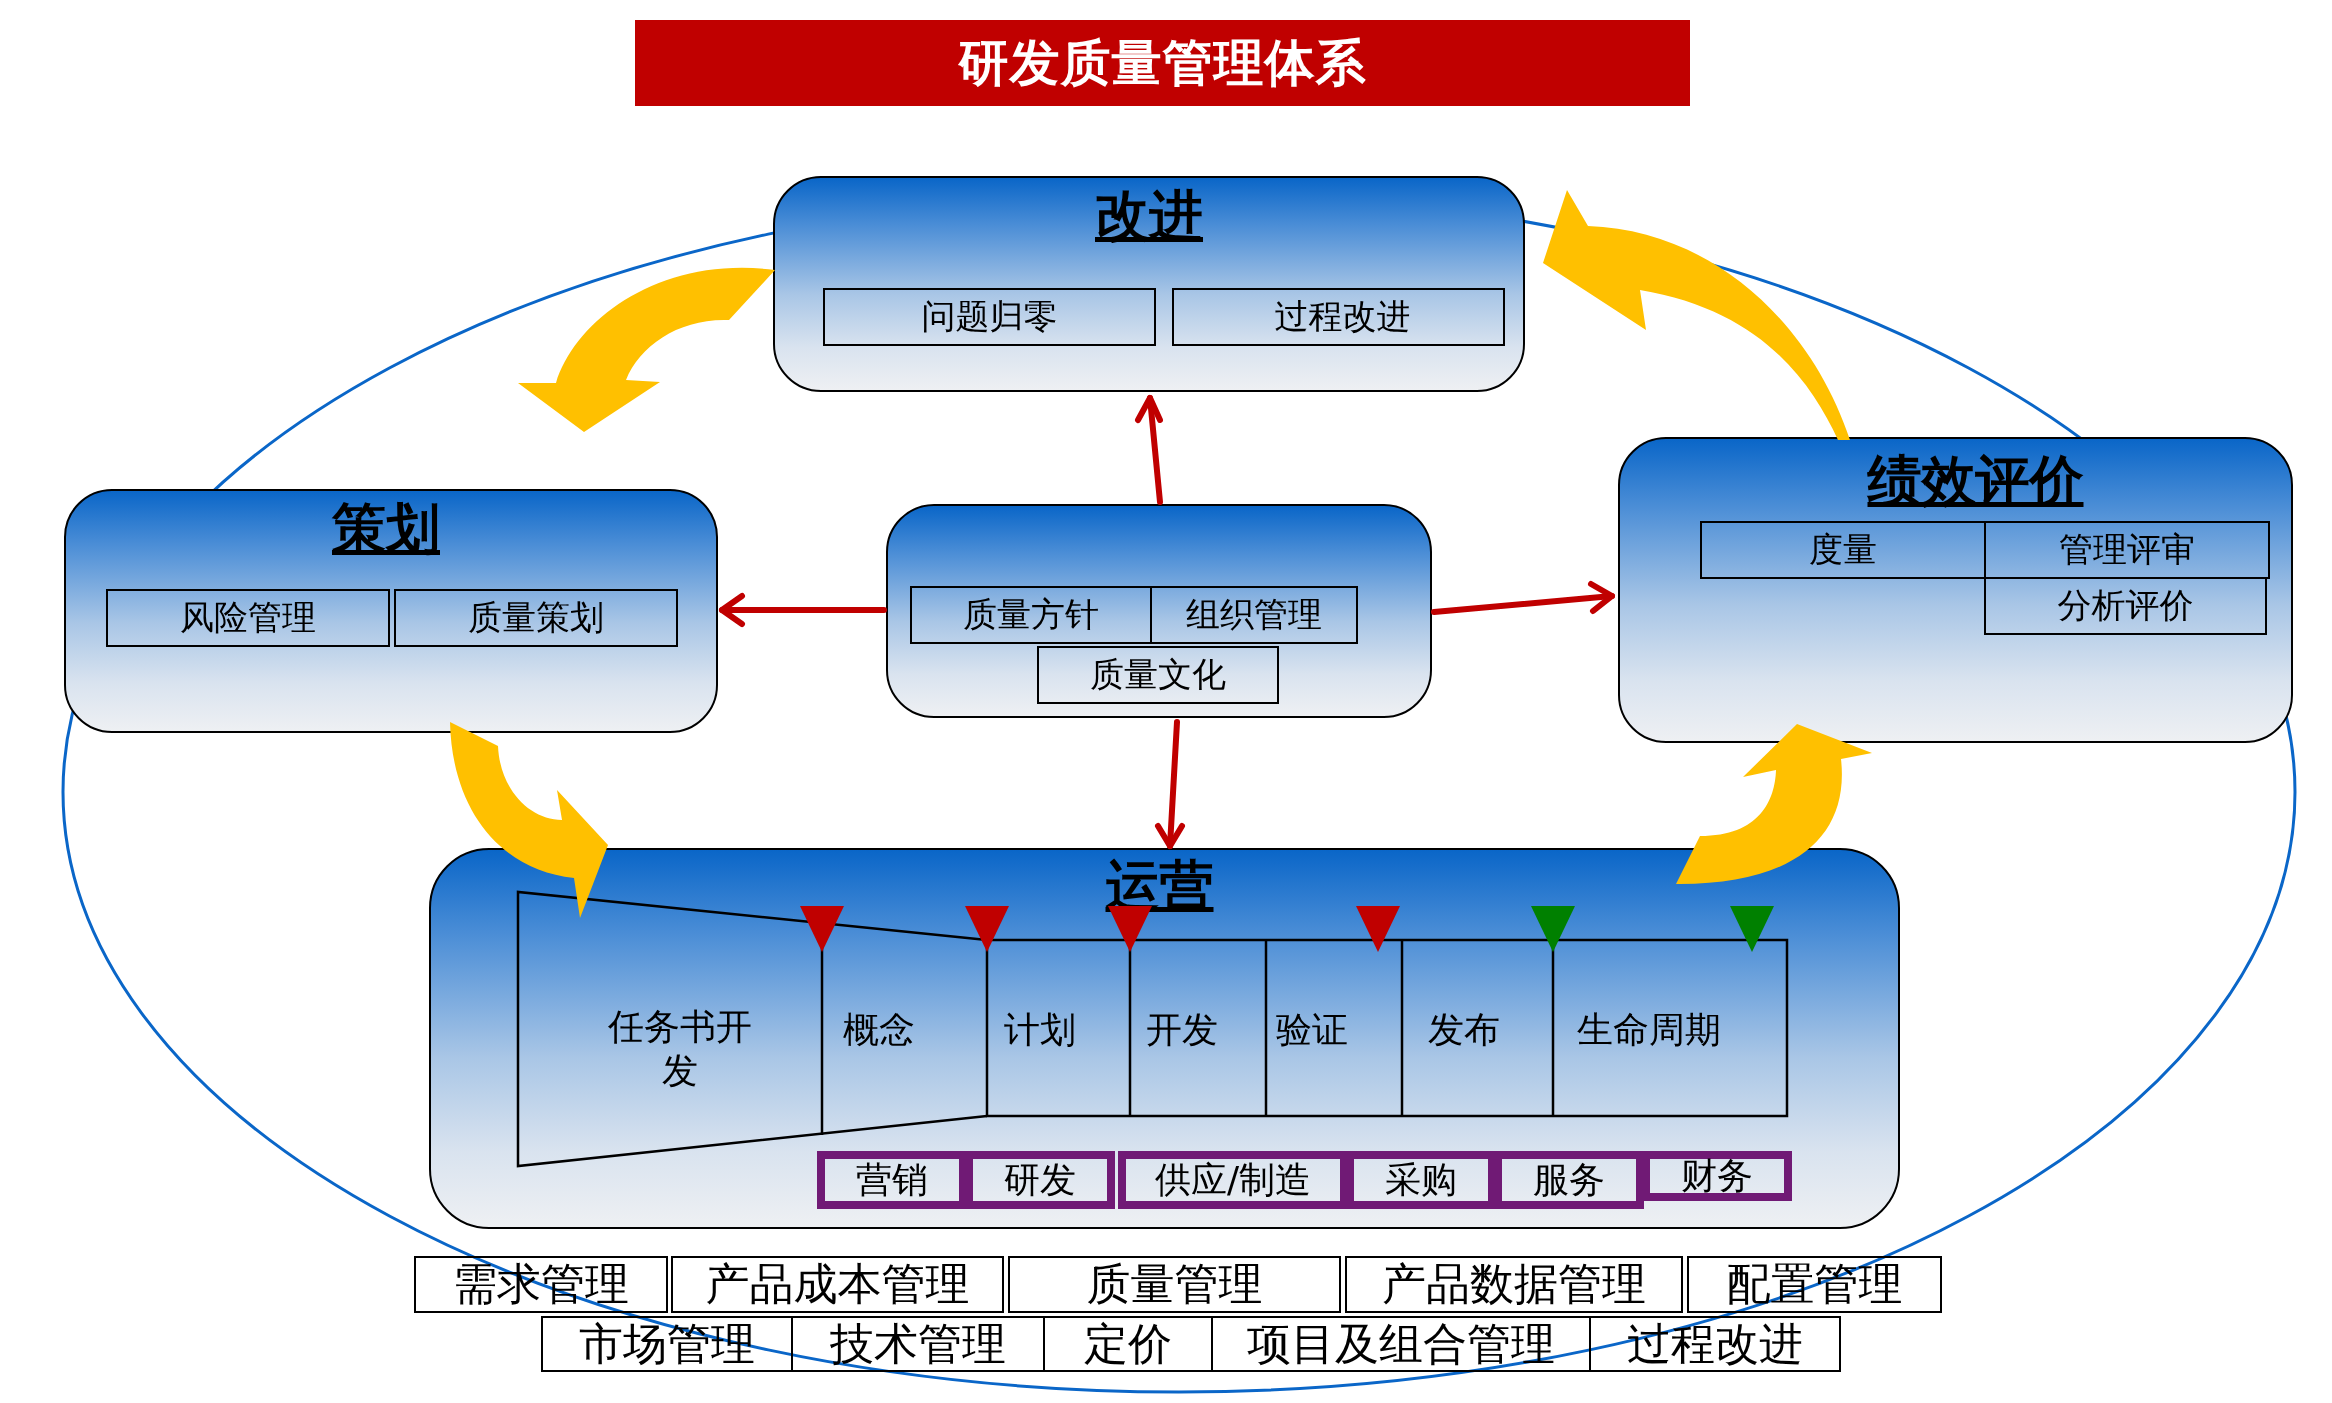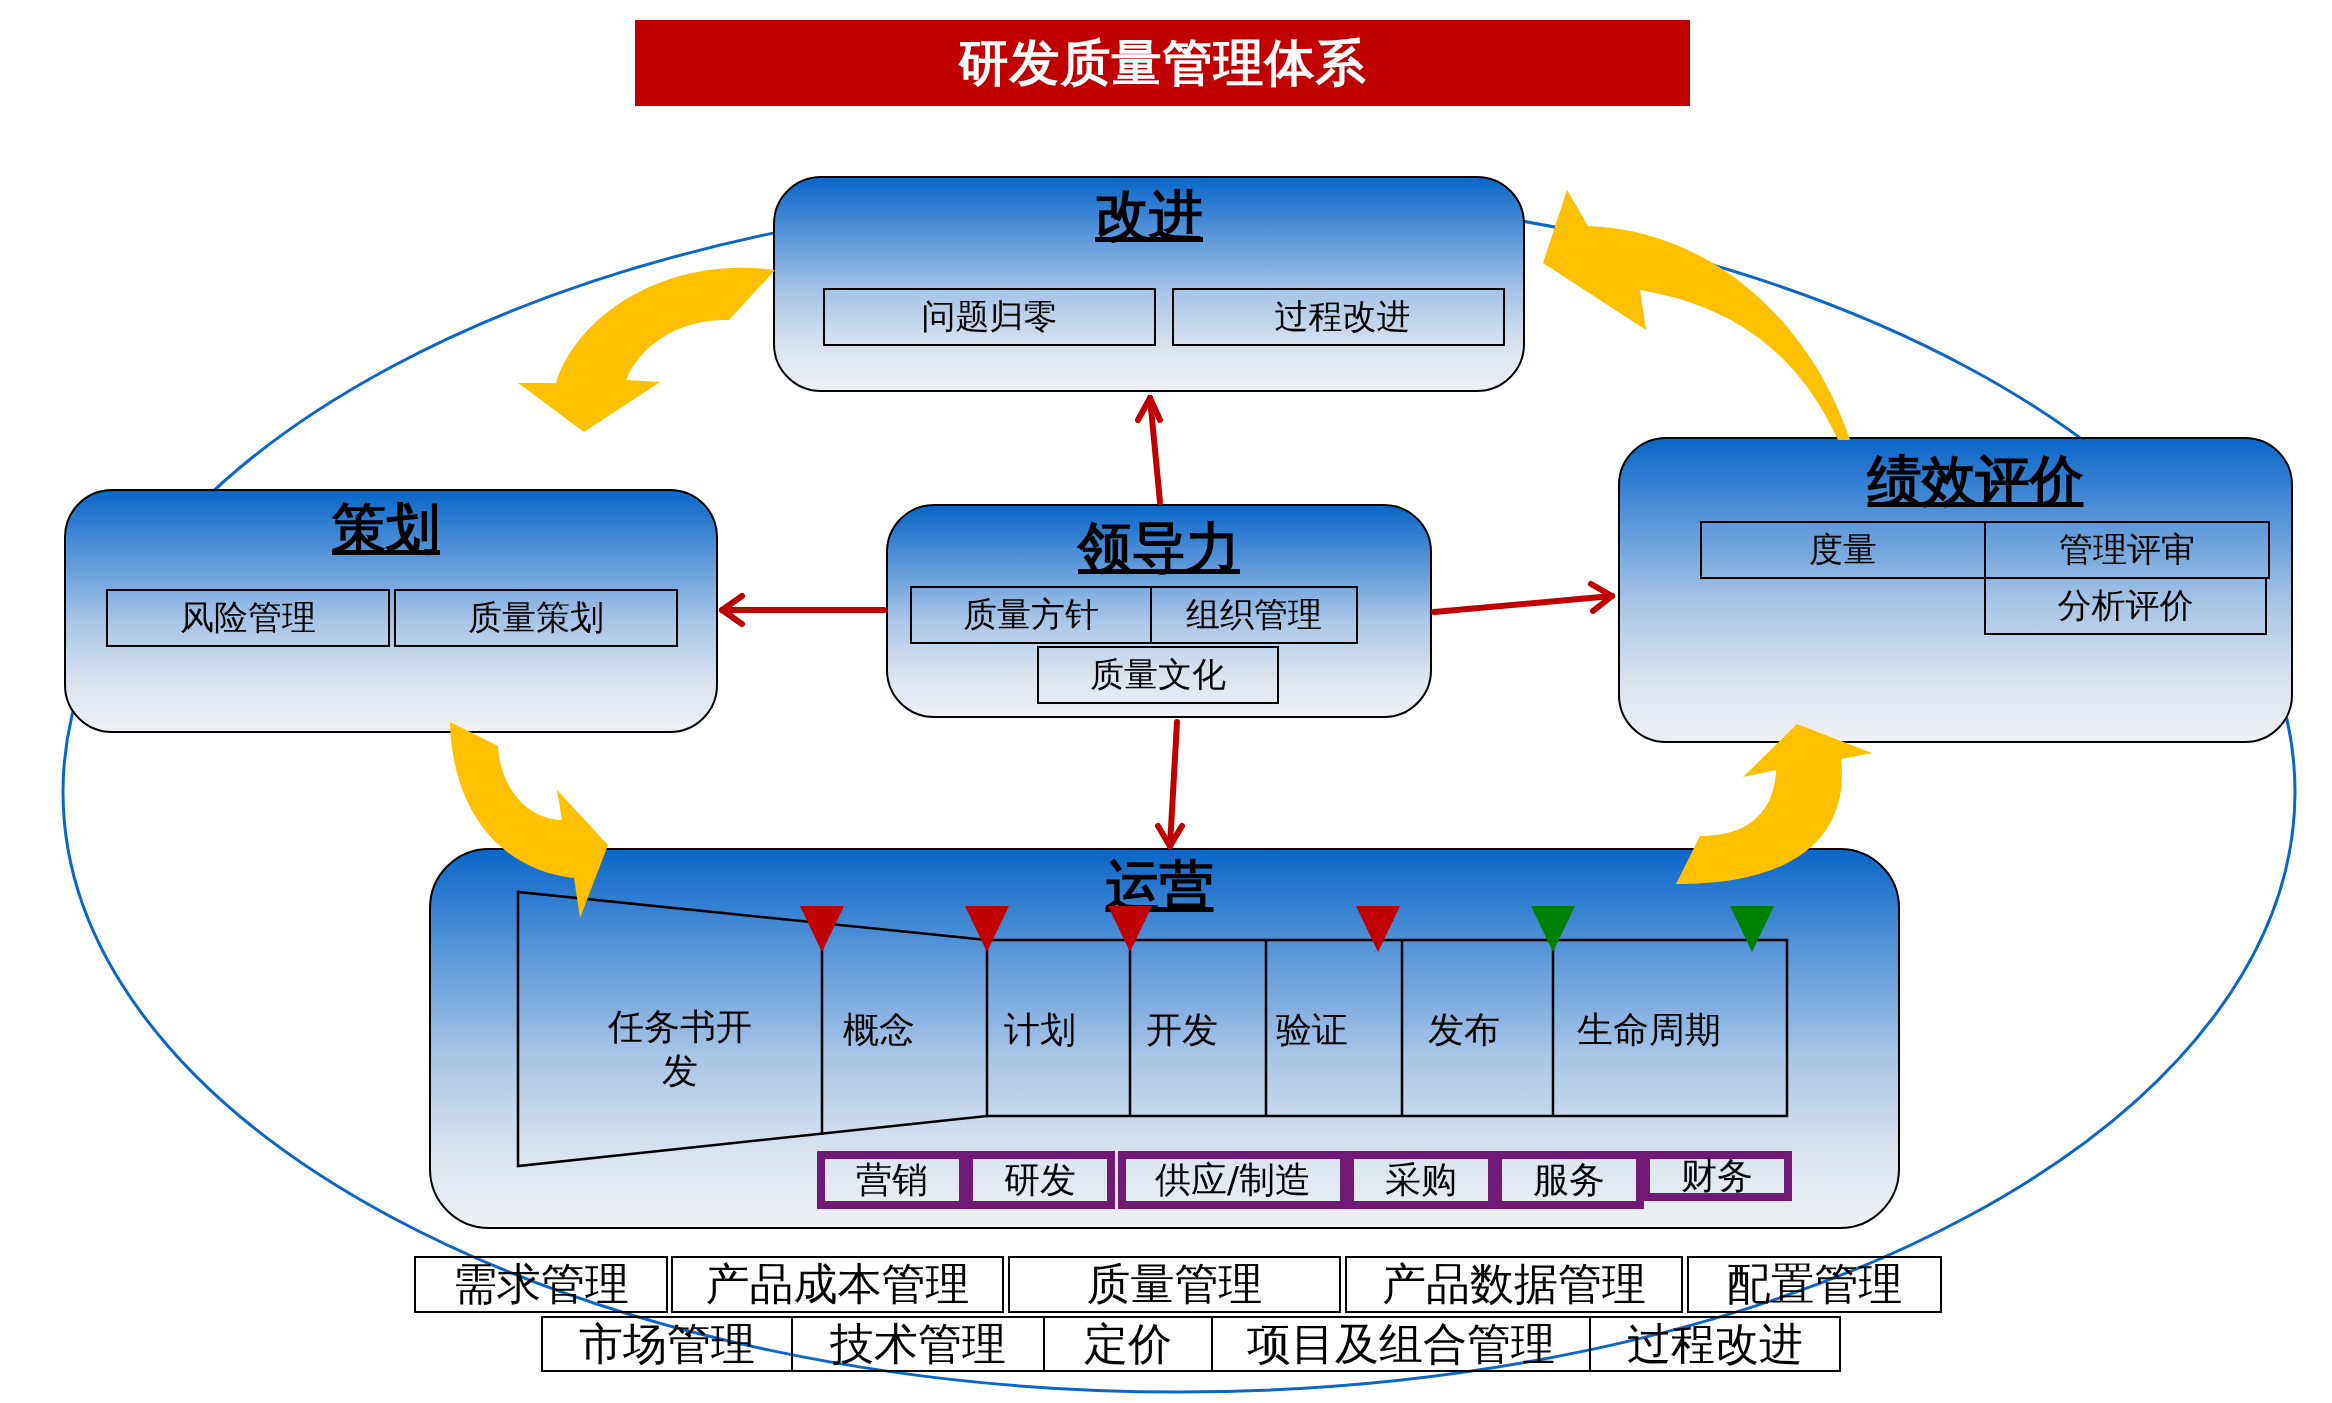--- a/index.html
+++ b/index.html
@@ -43,21 +43,20 @@
   <div class="cell" style="left:397px;top:110px;width:333px;height:58px;padding-left:8px;">过程改进</div>
 </div>
 
 <div class="panel" style="left:64px;top:489px;width:654px;height:244px;">
   <div class="panel-title" style="top:2px;left:-10px;">策划</div>
   <div class="cell" style="left:40px;top:98px;width:284px;height:58px;">风险管理</div>
   <div class="cell" style="left:328px;top:98px;width:284px;height:58px;">质量策划</div>
 </div>
 
 <div class="panel" style="left:886px;top:504px;width:546px;height:214px;">
-  <div class="panel-title" style="top:6px;">领导力</div>
   <div class="cell" style="left:22px;top:80px;width:242px;height:58px;">质量方针</div>
   <div class="cell" style="left:262px;top:80px;width:208px;height:58px;">组织管理</div>
   <div class="cell" style="left:149px;top:140px;width:242px;height:58px;">质量文化</div>
 </div>
 
 <div class="panel" style="left:1618px;top:437px;width:675px;height:306px;">
   <div class="panel-title" style="top:6px;left:40px;">绩效评价</div>
   <div class="cell" style="left:80px;top:82px;width:286px;height:58px;">度量</div>
   <div class="cell" style="left:364px;top:82px;width:286px;height:58px;">管理评审</div>
   <div class="cell" style="left:364px;top:138px;width:283px;height:58px;">分析评价</div>

